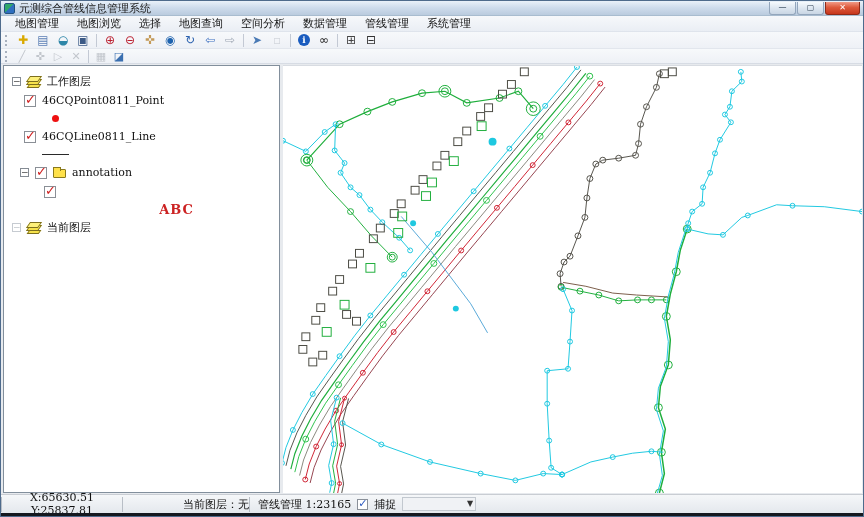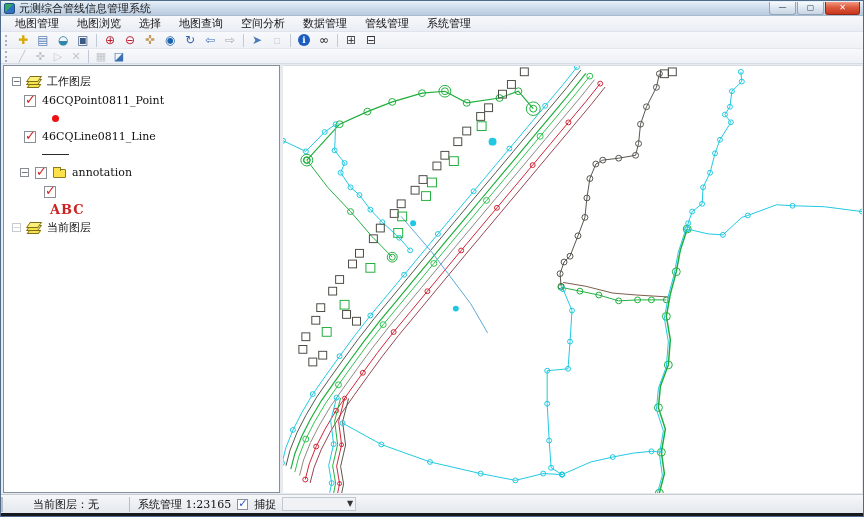--- a/index.html
+++ b/index.html
@@ -64,21 +64,21 @@
   .legend-dot { width:7px; height:7px; border-radius:50%; background:#ee1111; }
   .legend-line { width:27px; height:1px; background:#2a2a2a; }
   .legend-abc { font-family:"DejaVu Serif","Liberation Serif",serif; font-weight:bold; font-size:13px; color:#cc2222; letter-spacing:1px; }
 
   
   .statusbar { height:19px; flex:0 0 19px; display:flex; align-items:center;
     background:linear-gradient(#f5f7f9,#e4e8ed); border-top:1px solid #c9cdd3; font-size:11px; color:#111; }
   .sb-sep { width:1px; height:15px; background:#b8bec6; }
   .sb-pane { font-family:"DejaVu Serif","Liberation Serif",serif; }
   .sb-coords { width:120px; text-align:center; }
-  .sb-layer { width:126px; text-align:center; }
+  .sb-layer { width:126px; text-align:right; }
   .sb-scale-wrap { display:flex; align-items:center; gap:6px; padding-left:8px; }
   .sb-cbx { width:11px; height:11px; border:1px solid #8a9099; background:#fff; position:relative; }
   .sb-cbx .chk { position:absolute; left:0; top:-3px; color:#2a58c0; font-size:11px; font-weight:bold; }
   .combo { width:74px; height:14px; background:#f0f2f5; border:1px solid #c2c8cf; position:relative; }
   .combo .arrow { position:absolute; right:2px; top:1px; font-size:8px; color:#333; }
   .bottom-strip { height:3px; flex:0 0 3px; background:#15181f; }
 </style>
 </head>
 <body>
 
@@ -220,21 +220,21 @@
             <span class="chk">✓</span>
           </span>
           <span class="icon-folder"></span>
           <span class="tree-label">annotation</span>
         </div>
         <div class="tree-row" style="padding-left: 40px;">
           <span class="cbx">
             <span class="chk">✓</span>
           </span>
         </div>
-        <div class="tree-row legend-row" style="padding-left: 46px;">
+        <div class="tree-row legend-row" style="padding-left: 70px; justify-content: center;">
           <span class="legend-abc">ABC</span>
         </div>
         <div class="tree-row" style="padding-left: 8px;">
           <span class="expander light">−</span>
           <span class="icon-layers">
             <i></i>
           </span>
           <span class="tree-label">当前图层</span>
         </div>
       </div>
@@ -440,25 +440,26 @@
           <circle cx="163" cy="26" r="6" fill="none" stroke="#1fae3c"></circle>
           <circle cx="24" cy="97" r="6" fill="none" stroke="#1fae3c"></circle>
           <circle cx="252" cy="44" r="7" fill="none" stroke="#1fae3c"></circle>
           <circle cx="110" cy="197" r="5" fill="none" stroke="#1fae3c"></circle>
         </svg>
     </div>
   </div>
 
   <div class="statusbar">
     <span class="sb-sep"></span>
+    <span class="sb-pane sb-coords">X:65630.51  Y:25837.81</span>
     <span class="sb-sep"></span>
     <span class="sb-pane sb-layer">当前图层：无</span>
     <span class="sb-sep"></span>
     <span class="sb-scale-wrap">
-      <span class="sb-pane">系统管理 1:23165</span>
+      <span class="sb-pane">管线管理 1:23165</span>
       <span class="sb-cbx">
           <span class="chk">✓</span>
         </span>
       <span class="sb-pane">捕捉</span>
       <span class="combo">
           <span class="arrow">▼</span>
         </span>
     </span>
   </div>
 

